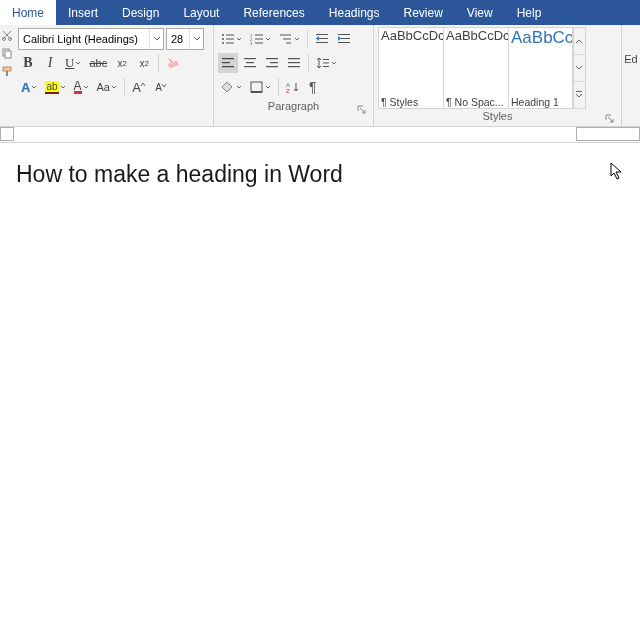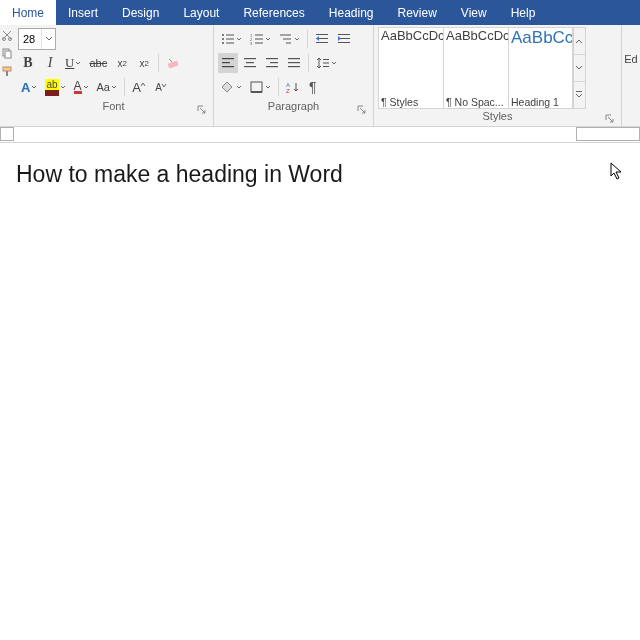--- a/index.html
+++ b/index.html
@@ -68,21 +68,21 @@
 </style>
 </head>
 <body>
 
 <div class="tabs">
   <div class="tab active">Home</div>
   <div class="tab">Insert</div>
   <div class="tab">Design</div>
   <div class="tab">Layout</div>
   <div class="tab">References</div>
-  <div class="tab">Heading</div>
+  <div class="tab">Headings</div>
   <div class="tab">Review</div>
   <div class="tab">View</div>
   <div class="tab">Help</div>
 </div>
 
 <div class="ribbon">
 
   <div class="clip-col">
     <svg width="12" height="12" viewBox="0 0 12 12">
         <path d="M2 2 L10 10 M10 2 L2 10" stroke="#888" stroke-width="1"></path>
@@ -94,20 +94,28 @@
         <rect x="4" y="4" width="6" height="7" fill="#fff" stroke="#888"></rect>
       </svg>
     <svg width="12" height="12" viewBox="0 0 12 12">
         <rect x="2" y="2" width="8" height="4" fill="#f9ce7a" stroke="#b88"></rect>
         <rect x="5" y="6" width="2" height="5" fill="#888"></rect>
       </svg>
   </div>
 
   <div class="group" style="width:200px">
     <div class="row">
+      <div class="font-combo font-name">
+        <input value="Calibri Light (Headings)" style="">
+        <div class="combo-btn">
+            <svg width="8" height="6">
+              <path class="caret" d="M1 1 L4 4 L7 1"></path>
+            </svg>
+          </div>
+      </div>
       <div class="font-combo size-combo">
         <input value="28" style="">
         <div class="combo-btn">
             <svg width="8" height="6">
               <path class="caret" d="M1 1 L4 4 L7 1"></path>
             </svg>
           </div>
       </div>
     </div>
     <div class="row">
@@ -137,21 +145,21 @@
       </span>
     </div>
     <div class="row">
       <span class="btn">
           <span style="color:#2e74b5;font-weight:bold;font-size:13px;text-shadow:0 0 1px #9cf">A</span>
           <svg class="dd-caret" width="6" height="4">
             <path class="caret" d="M1 1 L3 3 L5 1"></path>
           </svg>
         </span>
       <span class="btn">
-          <span style="background:#ffff00;border-bottom:6px solid #7f1d1d;font-size:10px;padding:0 1px">ab</span>
+          <span style="background:#ffff00;border-bottom:2px solid #7f1d1d;font-size:10px;padding:0 1px">ab</span>
           <svg class="dd-caret" width="6" height="4">
             <path class="caret" d="M1 1 L3 3 L5 1"></path>
           </svg>
         </span>
       <span class="btn">
           <span style="border-bottom:3px solid #d13438;font-size:12px;line-height:10px;">A</span>
           <svg class="dd-caret" width="6" height="4">
             <path class="caret" d="M1 1 L3 3 L5 1"></path>
           </svg>
         </span>
@@ -167,25 +175,20 @@
           <svg width="6" height="6" style="margin-left:-1px;margin-bottom:6px">
             <path class="caret" d="M1 5 L3 2 L5 5"></path>
           </svg>
         </span>
       <span class="btn">
           <span style="font-size:10px">A</span>
           <svg width="6" height="6" style="margin-left:-1px;margin-bottom:5px">
             <path class="caret" d="M1 2 L3 5 L5 2"></path>
           </svg>
         </span>
-    </div>
-    <div class="group-label"><span>Font</span>
-      <svg class="dlaunch" viewBox="0 0 10 10">
-          <path d="M1 1 H6 M1 1 V6 M3 3 L8 8 M8 5 V8 H5" stroke="#888" stroke-width="1" fill="none"></path>
-        </svg>
     </div>
   </div>
 
   <div class="group" style="width:160px">
     <div class="row">
       <span class="btn">
           <svg width="14" height="12">
             <circle cx="2" cy="2" r="1" fill="#555"></circle>
             <rect x="5" y="1.5" width="8" height="1" fill="#555"></rect>
             <circle cx="2" cy="6" r="1" fill="#555"></circle>

